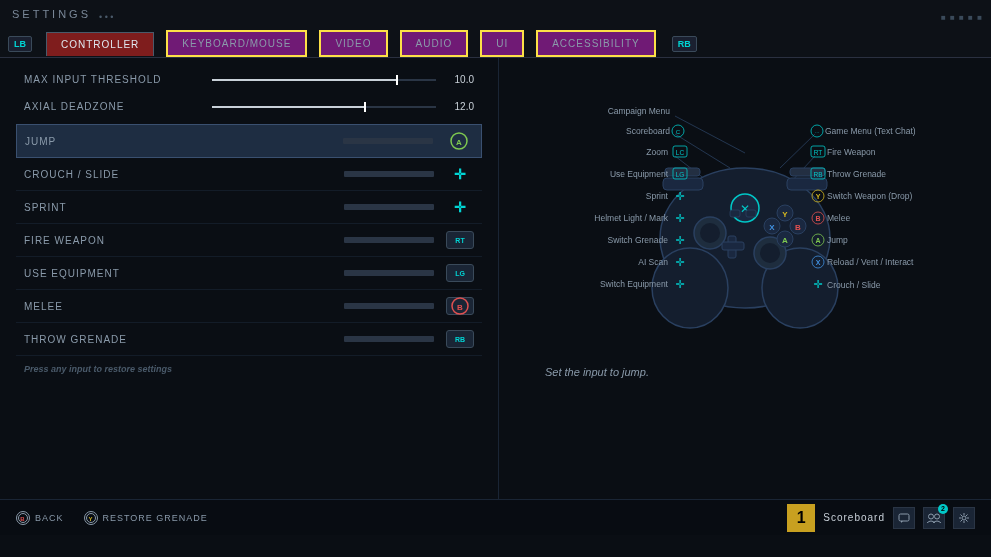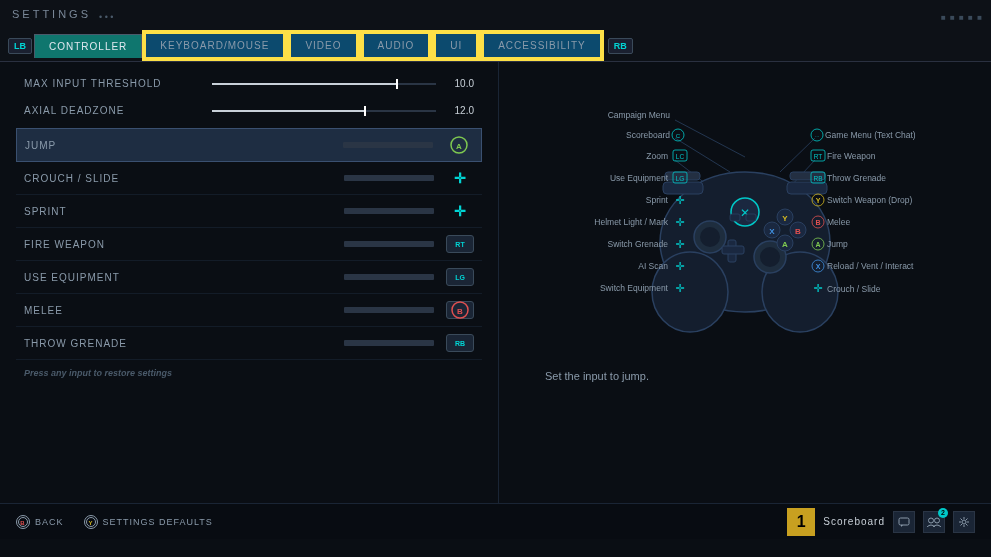--- a/index.html
+++ b/index.html
@@ -22,44 +22,44 @@
     .header-title {
       font-size: 11px;
       letter-spacing: 3px;
       color: #7a8898;
       margin-bottom: 6px;
       padding-left: 4px;
     }
     .tabs {
       display: flex;
       align-items: center;
-      gap: 0;
+      gap: 12px;
     }
     .tab-lb {
       background: #1a2030;
       border: 1px solid #3a4a5a;
       color: #00d4d4;
       font-size: 9px;
       padding: 2px 5px;
       font-weight: bold;
       border-radius: 2px;
       margin-right: 2px;
     }
     .tab {
-      background: #0c4a6e;
-      border: 4px solid #fde047;
+      background: #701a75;
+      border: 2px solid #fde047;
       color: #8a9aaa;
       font-size: 10px;
       letter-spacing: 1px;
       padding: 6px 14px;
       cursor: pointer;
       text-transform: uppercase;
     }
     .tab.active {
-      background: #0f766e;
+      background: #7f1d1d;
       border: 1px solid #4a5a6a;
       color: #e0e8f0;
       border-bottom: none;
     }
     .tab-rb {
       background: #1a2030;
       border: 1px solid #3a4a5a;
       color: #00d4d4;
       font-size: 9px;
       padding: 2px 5px;
@@ -201,20 +201,21 @@
     .controller-diagram {
       position: relative;
       width: 460px;
       height: 280px;
       margin-top: 10px;
     }
 
     .set-input-text {
       font-size: 11px;
       color: #8a9aaa;
+      font-style: italic;
       margin-top: 8px;
       align-self: flex-start;
       padding-left: 30px;
     }
 
     
     .footer {
       height: 36px;
       background: #080c12;
       border-top: 1px solid #1a2535;
@@ -547,21 +548,21 @@
       </div>
       <span>BACK</span>
     </div>
     <div class="footer-btn">
       <div class="footer-badge">
         <svg width="10" height="10" viewBox="0 0 10 10">
           <circle cx="5" cy="5" r="4.5" fill="none" stroke="#8a9aaa" stroke-width="1"></circle>
           <text x="5" y="8" text-anchor="middle" fill="#d4b820" font-size="6" font-weight="bold">Y</text>
         </svg>
       </div>
-      <span>SETTINGS DEFAULTS</span>
+      <span>RESTORE GRENADE</span>
     </div>
   </div>
   <div class="footer-right">
     <div class="player-badge">1</div>
     <span class="username">Scoreboard</span>
     <div class="footer-icon">
       <svg width="12" height="10" viewBox="0 0 12 10">
         <rect x="1" y="1" width="10" height="7" rx="1.5" fill="none" stroke="#8a9aaa" stroke-width="1"></rect>
         <polygon points="3,8 5,8 3,10" fill="#8a9aaa"></polygon>
       </svg>

